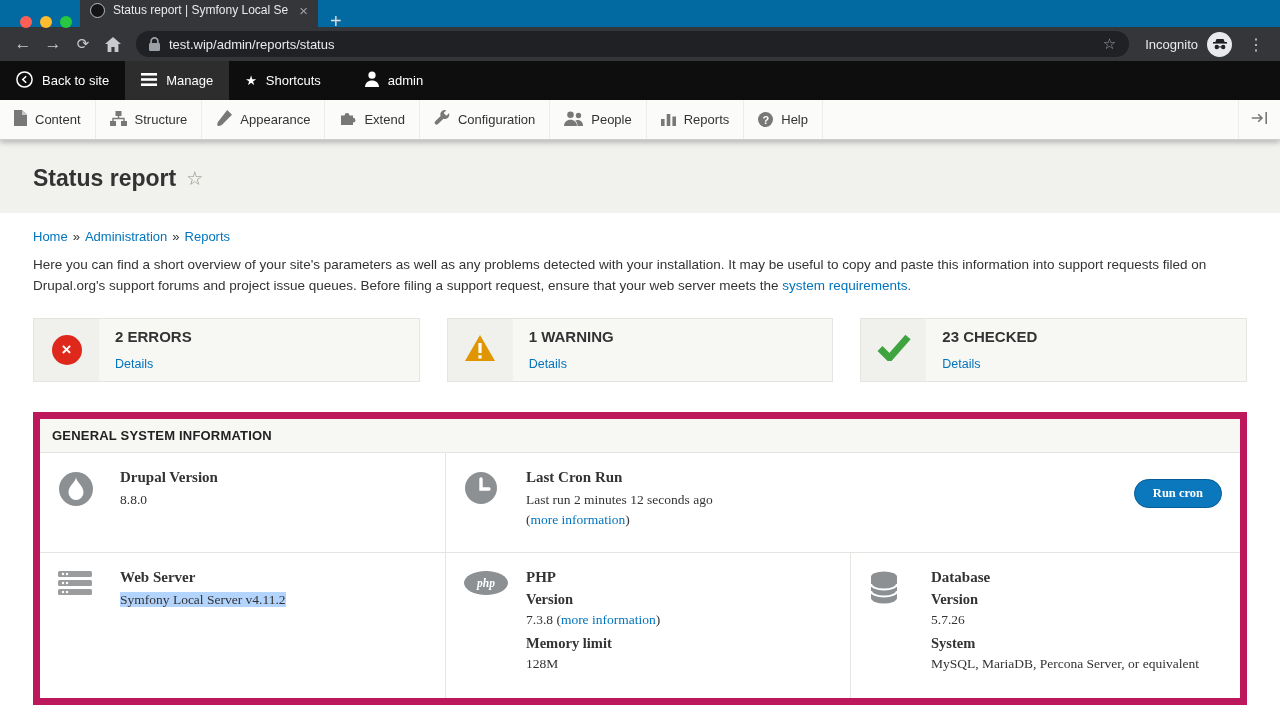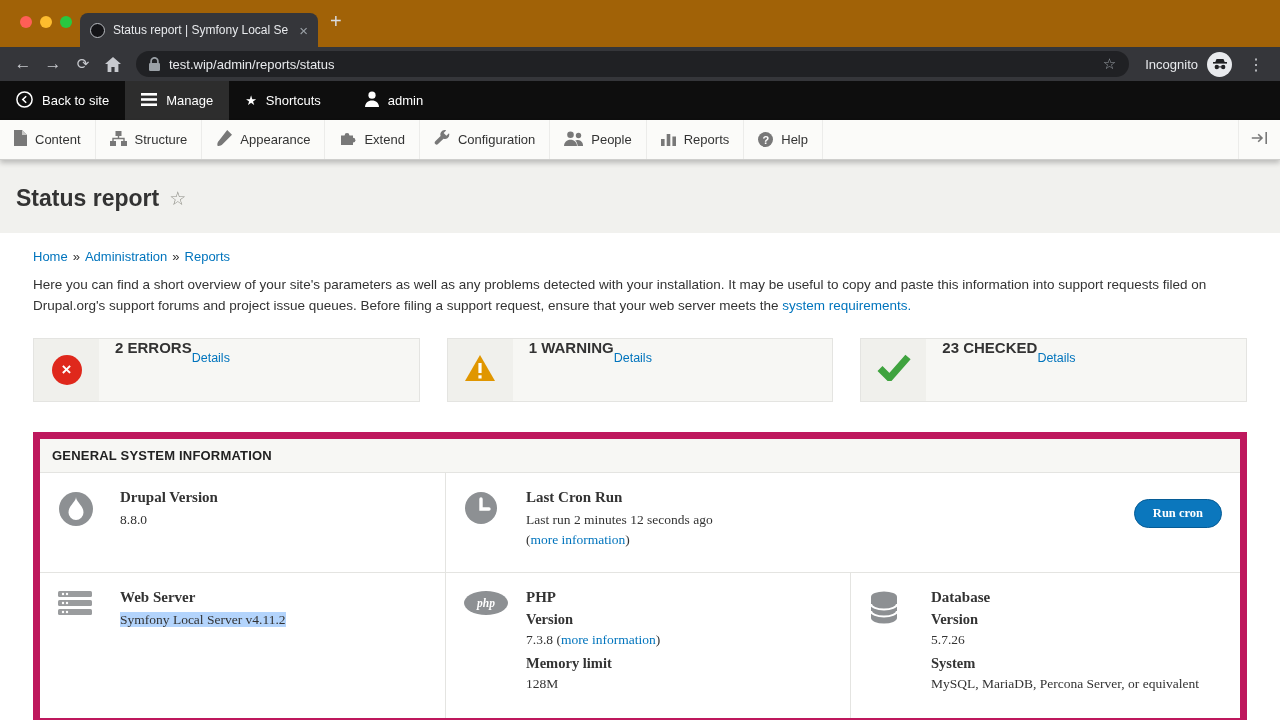--- a/index.html
+++ b/index.html
@@ -1,21 +1,21 @@
 <!DOCTYPE html>
 <html><head>
 <meta charset="utf-8">
 <style>
   * { margin:0; padding:0; box-sizing:border-box; }
   html,body { width:1280px; height:720px; overflow:hidden; }
   body { font-family:"Liberation Sans", sans-serif; background:#fff; }
   a { text-decoration:none; }
 
   
-  .tab-strip { position:relative; height:47px; background:#a16207; }
+  .tab-strip { position:relative; height:27px; background:#0369a1; }
   .traffic { position:absolute; left:20px; top:16px; display:flex; gap:8px; }
   .light { width:12px; height:12px; border-radius:50%; display:inline-block; }
   .light.red { background:#ff5f57; } .light.yellow { background:#febc2e; } .light.green { background:#28c840; }
   .tab { position:absolute; left:80px; bottom:0; width:238px; height:34px; background:#35363a;
          border-radius:8px 8px 0 0; display:flex; align-items:center; gap:8px; padding:0 10px;
          color:#e8eaed; font-size:12px; }
   .favicon { width:15px; height:15px; border-radius:50%; background:#141417; border:1.5px solid #b9bcc1; flex-shrink:0; }
   .tab-title { flex:1; white-space:nowrap; overflow:hidden; }
   .tab-close { color:#9aa0a6; font-size:15px; line-height:1; cursor:default; }
   .new-tab { position:absolute; left:330px; top:11px; color:#dadce0; font-size:20px; line-height:20px; }
@@ -44,37 +44,37 @@
   .admin-menu { height:40px; background:#fbfbf9; display:flex; align-items:stretch;
                 border-bottom:1px solid #cfcfcd; box-shadow:0 3px 5px rgba(0,0,0,0.22);
                 position:relative; z-index:5; font-size:13px; color:#333; }
   .menu-item { display:flex; align-items:center; gap:8px; padding:0 14px; border-right:1px solid #ececea; }
   .collapse-btn { margin-left:auto; width:42px; display:flex; align-items:center; justify-content:center;
                   border-left:1px solid #ececea; }
   .help-circle { width:15px; height:15px; border-radius:50%; background:#787878; color:#fff;
                  font-size:11px; font-weight:bold; display:flex; align-items:center; justify-content:center; }
 
   
-  .page-header { background:#f1f1ee; padding:25px 16px 21px; }
+  .page-header { background:#f1f1ee; padding:25px 33px 21px; }
   .page-title { font-size:23px; font-weight:bold; color:#333; display:flex; align-items:center; gap:10px; }
   .title-star { color:#8e8e86; font-size:19px; font-weight:normal; }
 
   
   .content { padding:16px 33px 0; background:#fff; }
   .breadcrumb { font-size:13px; color:#333; margin-bottom:10px; }
   .breadcrumb a { color:#0074bd; }
   .crumb-sep { margin:0 5px; }
   .intro { font-size:13.5px; color:#333; line-height:1.58; margin-bottom:21px; }
   .intro a { color:#0074bd; }
 
   .cards { display:flex; gap:27px; margin-bottom:30px; }
   .card { flex:1; border:1px solid #e4e4e1; background:#f7f7f4; height:64px; display:flex; }
   .card-icon-well { width:65px; background:#f0f0ec; display:flex; align-items:center;
                     justify-content:center; flex-shrink:0; }
-  .card-text { display:flex; flex-direction:row; justify-content:center; padding:0 16px; }
+  .card-text { display:flex; flex-direction:column; justify-content:center; padding:0 16px; }
   .card-count { font-size:15px; font-weight:bold; color:#333; }
   .card-details { font-size:12.5px; color:#0074bd; margin-top:12px; }
   .err-icon { width:30px; height:30px; border-radius:50%; background:#df281c; color:#fff;
               font-weight:bold; font-size:17px; display:flex; align-items:center; justify-content:center; }
 
   .panel { border:7px solid #be185d; }
   .panel-heading { background:#f7f7f4; padding:9px 12px; font-size:13px; font-weight:bold;
                    color:#222; border-bottom:1px solid #e4e4e1; letter-spacing:.2px; }
   .prow { display:flex; background:#fff; }
   .prow.r1 { height:99px; }

